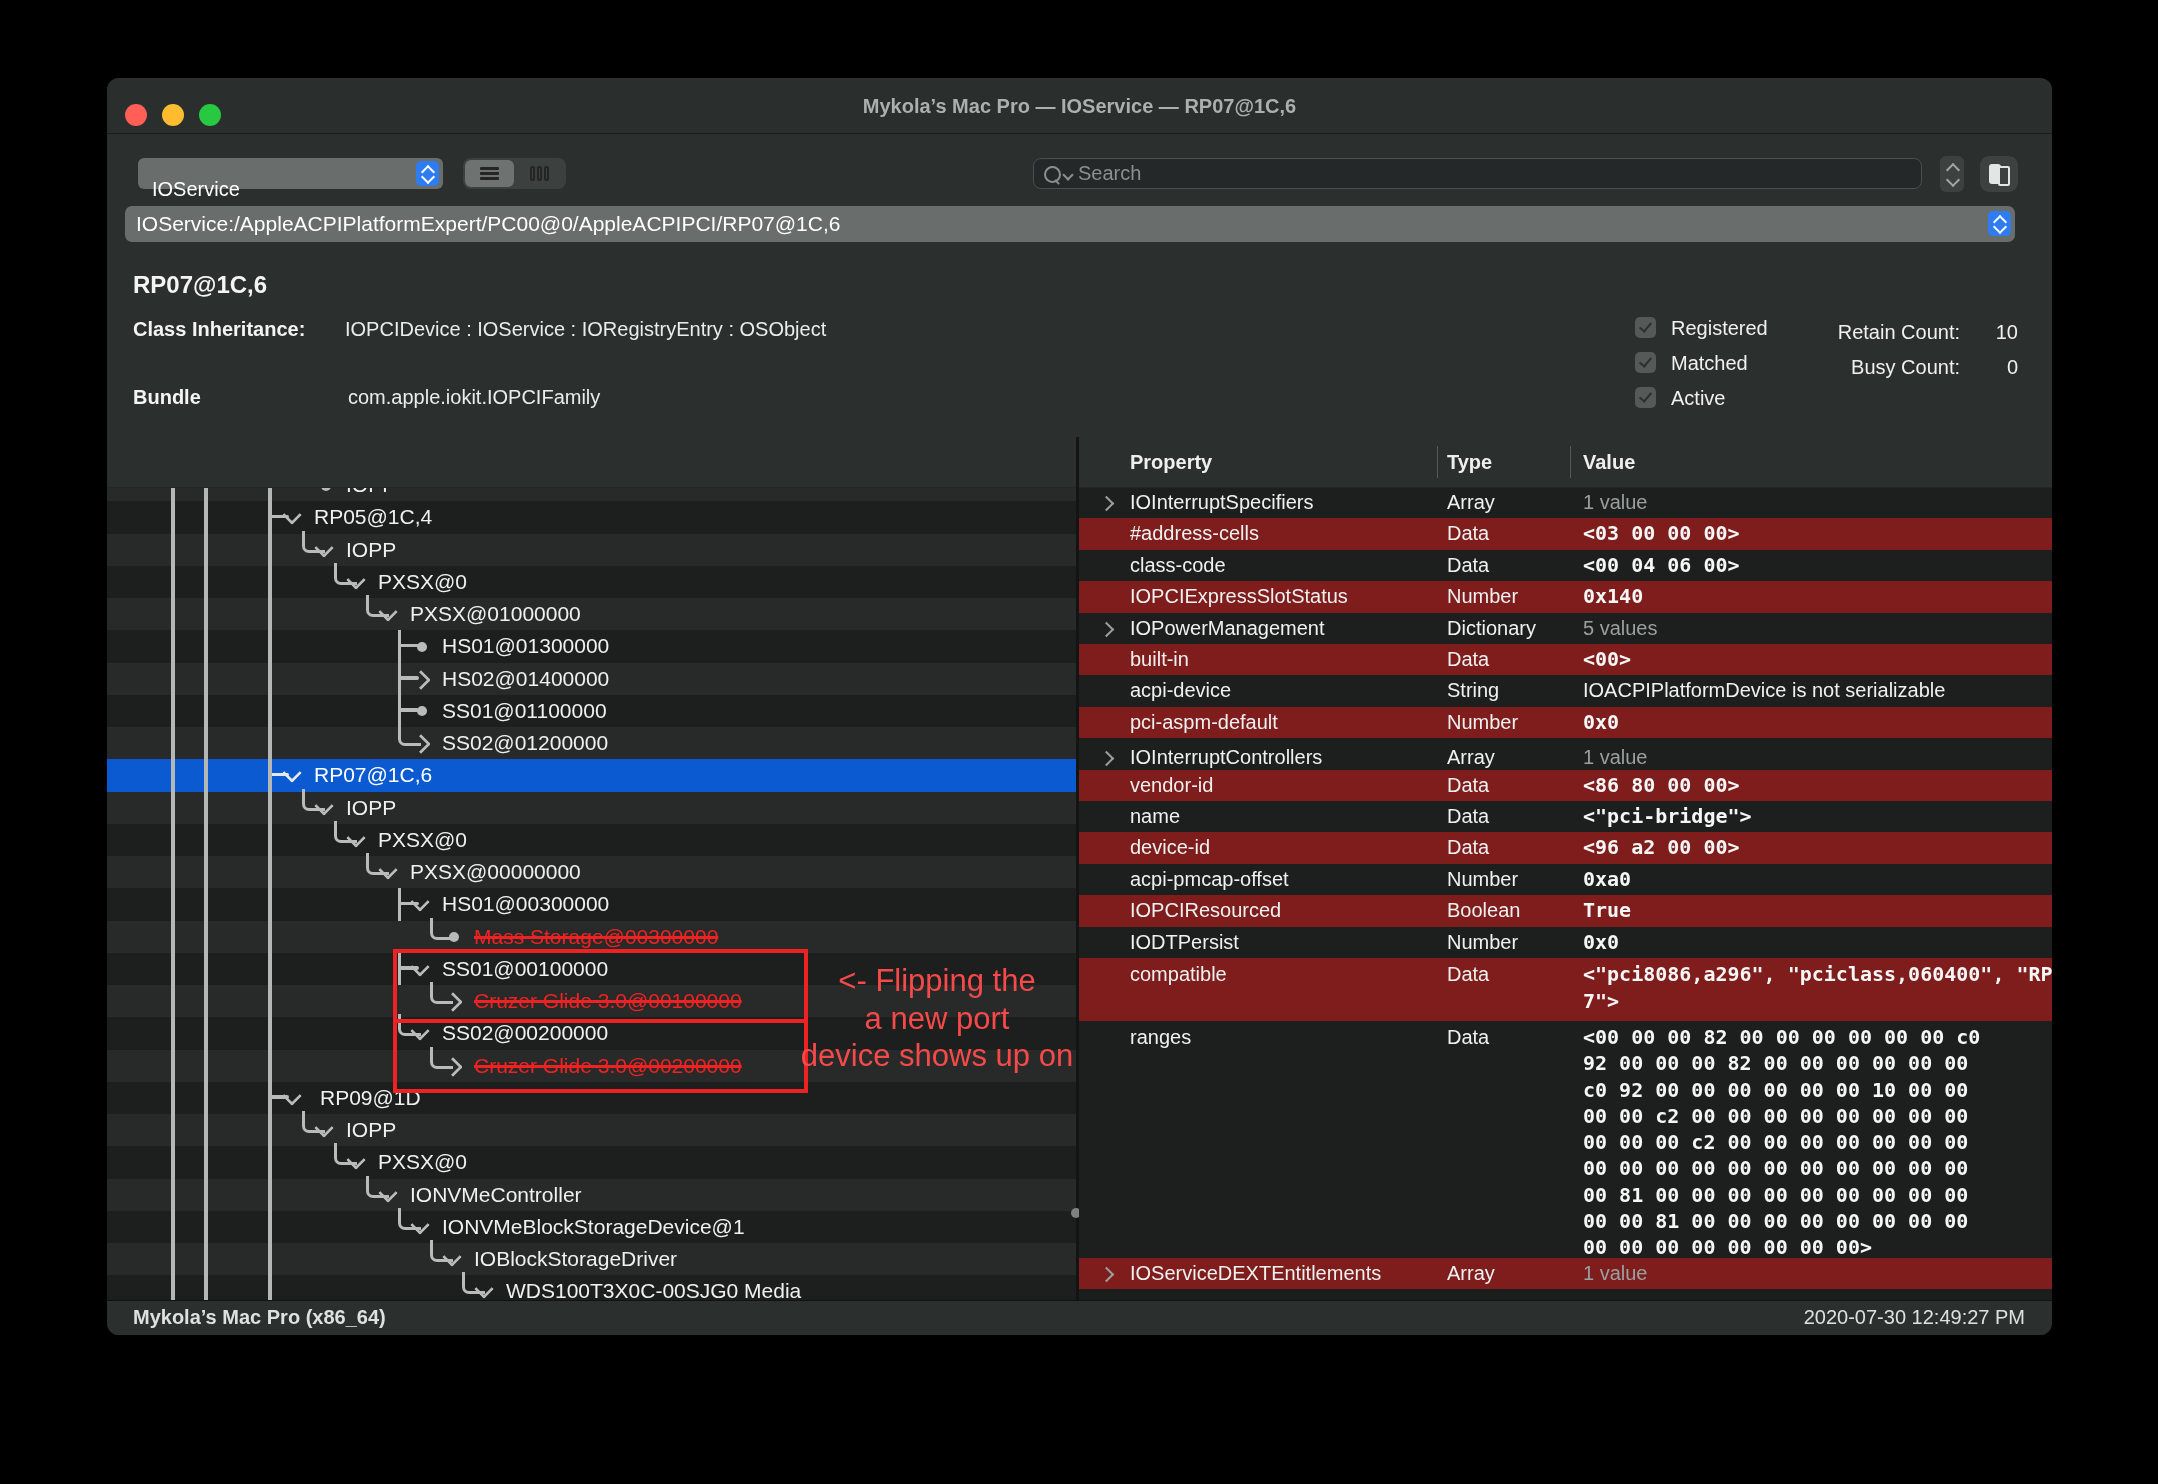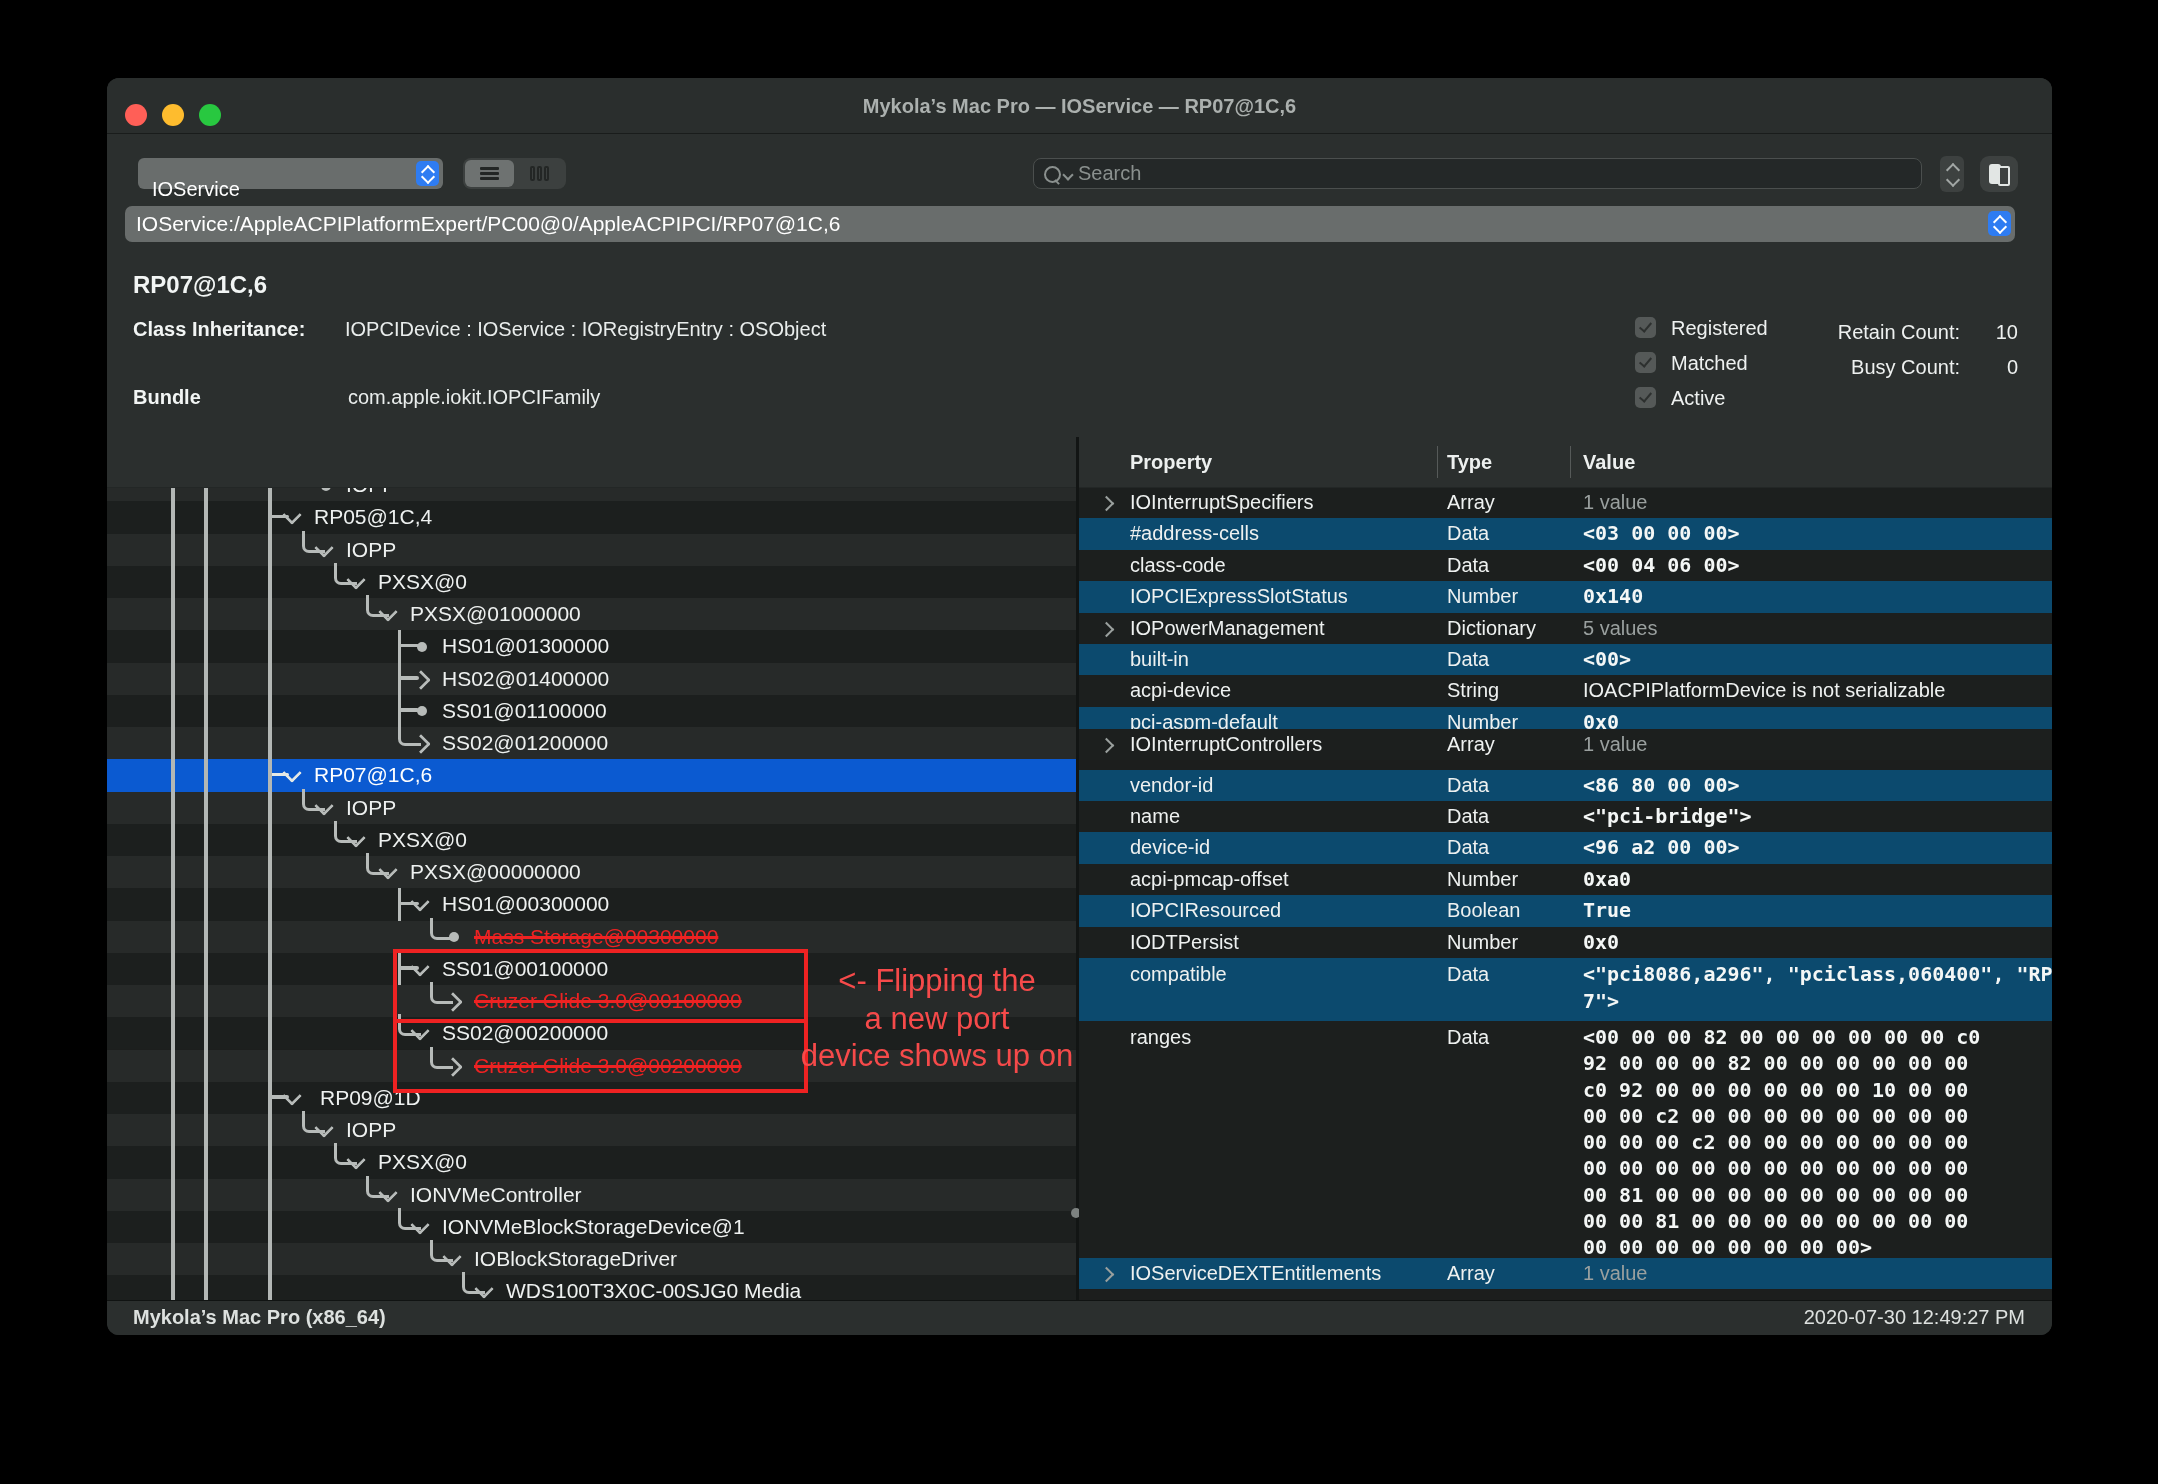--- a/index.html
+++ b/index.html
@@ -73,21 +73,21 @@
   .elbow.tee::before{content:"";position:absolute;left:0;top:0;bottom:0;border-left:3.5px solid var(--ln);}
   .elbow.tee::after{content:"";position:absolute;left:0;top:13.5px;width:21px;height:3.5px;background:var(--ln);border-radius:2px;}
   .elbow.dash::before{content:"";position:absolute;left:-2px;top:13.5px;width:21px;height:3.5px;background:var(--ln);border-radius:2px;}
   .mk-chevron{position:absolute;top:7px;width:11px;height:11px;border-right:3.5px solid var(--ln);border-bottom:3.5px solid var(--ln);transform:rotate(45deg);border-bottom-right-radius:2px;}
   .mk-arrow{position:absolute;top:10px;width:11px;height:11px;border-right:3.5px solid var(--ln);border-bottom:3.5px solid var(--ln);transform:rotate(-45deg);border-bottom-right-radius:2px;}
   .mk-bullet{position:absolute;top:11.5px;width:10px;height:10px;border-radius:50%;background:var(--ln);}
   .guide-line{position:absolute;top:0;width:3.5px;height:100%;background:#b3b7b5;z-index:2;}
   
   .prow{position:absolute;left:0;width:100%;}
   .prow.dark{background:#1c1f1e;}
-  .prow.light{background:#0c4a6e;}
+  .prow.light{background:#7f1d1d;}
   .disc{position:absolute;left:22px;top:11px;width:9px;height:9px;border-right:2.5px solid #9aa09e;border-bottom:2.5px solid #9aa09e;transform:rotate(-45deg);}
   .pname{position:absolute;left:51px;font-size:20px;color:#eef1f0;line-height:31.4px;white-space:nowrap;}
   .ptype{position:absolute;left:368px;font-size:20px;color:#eef1f0;line-height:31.4px;white-space:nowrap;}
   .pval{position:absolute;left:504px;line-height:31.4px;white-space:pre;}
   .v-muted{font-size:20px;color:#9aa09f;}
   .v-plain{font-size:20px;color:#eef1f0;}
   .v-mono{font-family:"DejaVu Sans Mono",monospace;font-weight:bold;font-size:20px;color:#f4f7f6;}
   .prow.multi .pname,.prow.multi .ptype{line-height:27px;padding-top:3px;}
   .vline{font-family:"DejaVu Sans Mono",monospace;font-weight:bold;font-size:20px;color:#f4f7f6;white-space:pre;}
   
@@ -351,21 +351,21 @@
           <div class="prow dark" style="top: 238.4px; height: 31.4px;">
             <span class="pname">acpi-device</span>
             <span class="ptype">String</span>
             <div class="pval v-plain">IOACPIPlatformDevice is not serializable</div>
           </div>
           <div class="prow light" style="top: 269.8px; height: 31.4px;">
             <span class="pname">pci-aspm-default</span>
             <span class="ptype">Number</span>
             <div class="pval v-mono">0x0</div>
           </div>
-          <div class="prow dark" style="top: 292px; height: 31.4px;">
+          <div class="prow dark" style="top: 305px; height: 31.4px;">
             <div class="disc"></div>
             <span class="pname">IOInterruptControllers</span>
             <span class="ptype">Array</span>
             <div class="pval v-muted">1 value</div>
           </div>
           <div class="prow light" style="top: 332.6px; height: 31.4px;">
             <span class="pname">vendor-id</span>
             <span class="ptype">Data</span>
             <div class="pval v-mono">&lt;86 80 00 00&gt;</div>
           </div>

